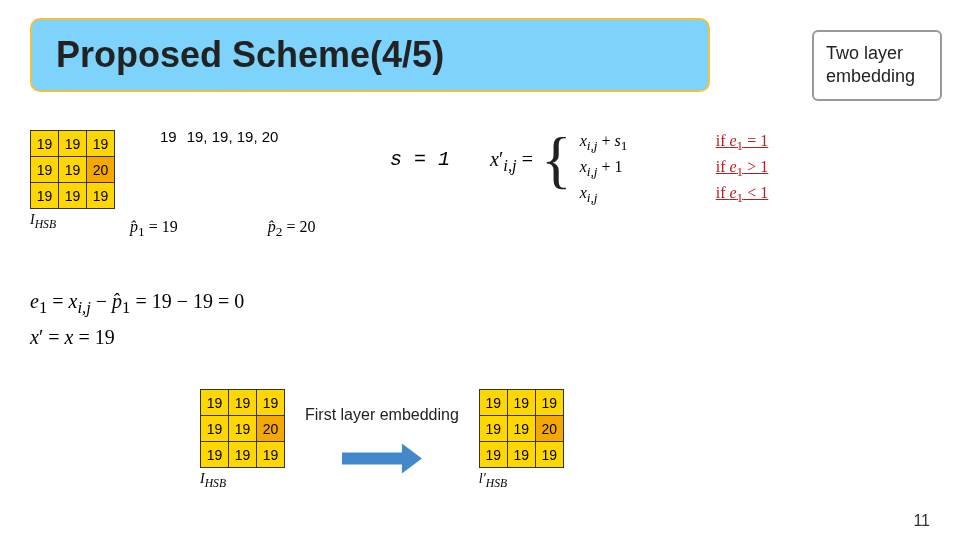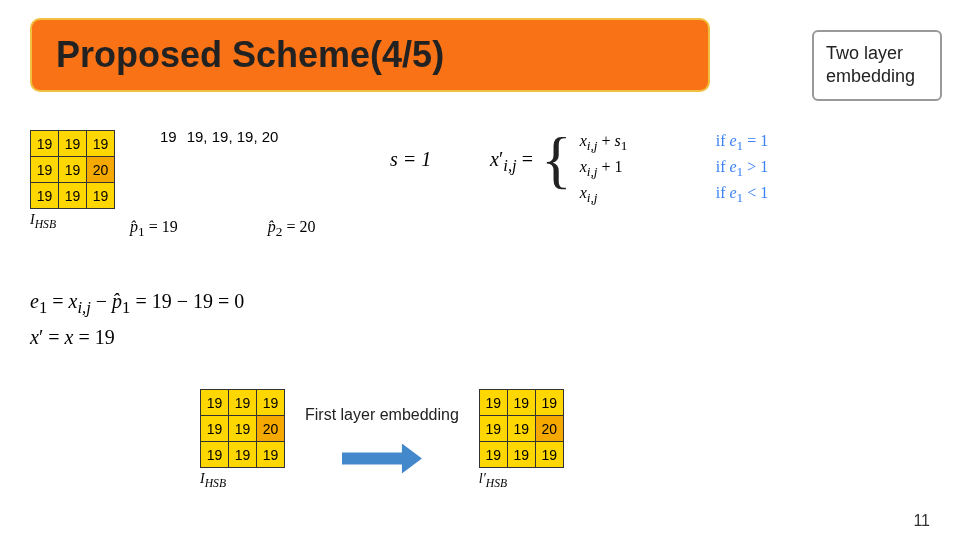--- a/index.html
+++ b/index.html
@@ -11,21 +11,21 @@
       overflow: hidden;
       position: relative;
     }
 
     
     .title-box {
       position: absolute;
       top: 18px;
       left: 30px;
       width: 680px;
-      background: #f97316;
+      background: #7dd3fc;
       border: 2px solid #f0c040;
       border-radius: 10px;
       padding: 14px 24px;
     }
     .title-text {
       font-size: 36px;
       font-weight: bold;
       color: #222;
       font-family: Arial, sans-serif;
     }
@@ -183,30 +183,31 @@
       gap: 16px;
       font-size: 16px;
       font-family: 'Times New Roman', serif;
       white-space: nowrap;
       align-items: center;
     }
     .case-expr {
       min-width: 120px;
     }
     .case-cond {
-      color: #3b82f6;
+      color: #b91c1c;
+      text-decoration: underline;
     }
 
     
     .s-eq {
       position: absolute;
       top: 148px;
       left: 390px;
       font-size: 20px;
-      font-family: Liberation Serif, serif;
+      font-family: Liberation Mono, monospace;
       font-style: italic;
     }
   </style>
 </head>
 <body>
 
 <div class="title-box">
   <span class="title-text">Proposed Scheme(4/5)</span>
 </div>
 

